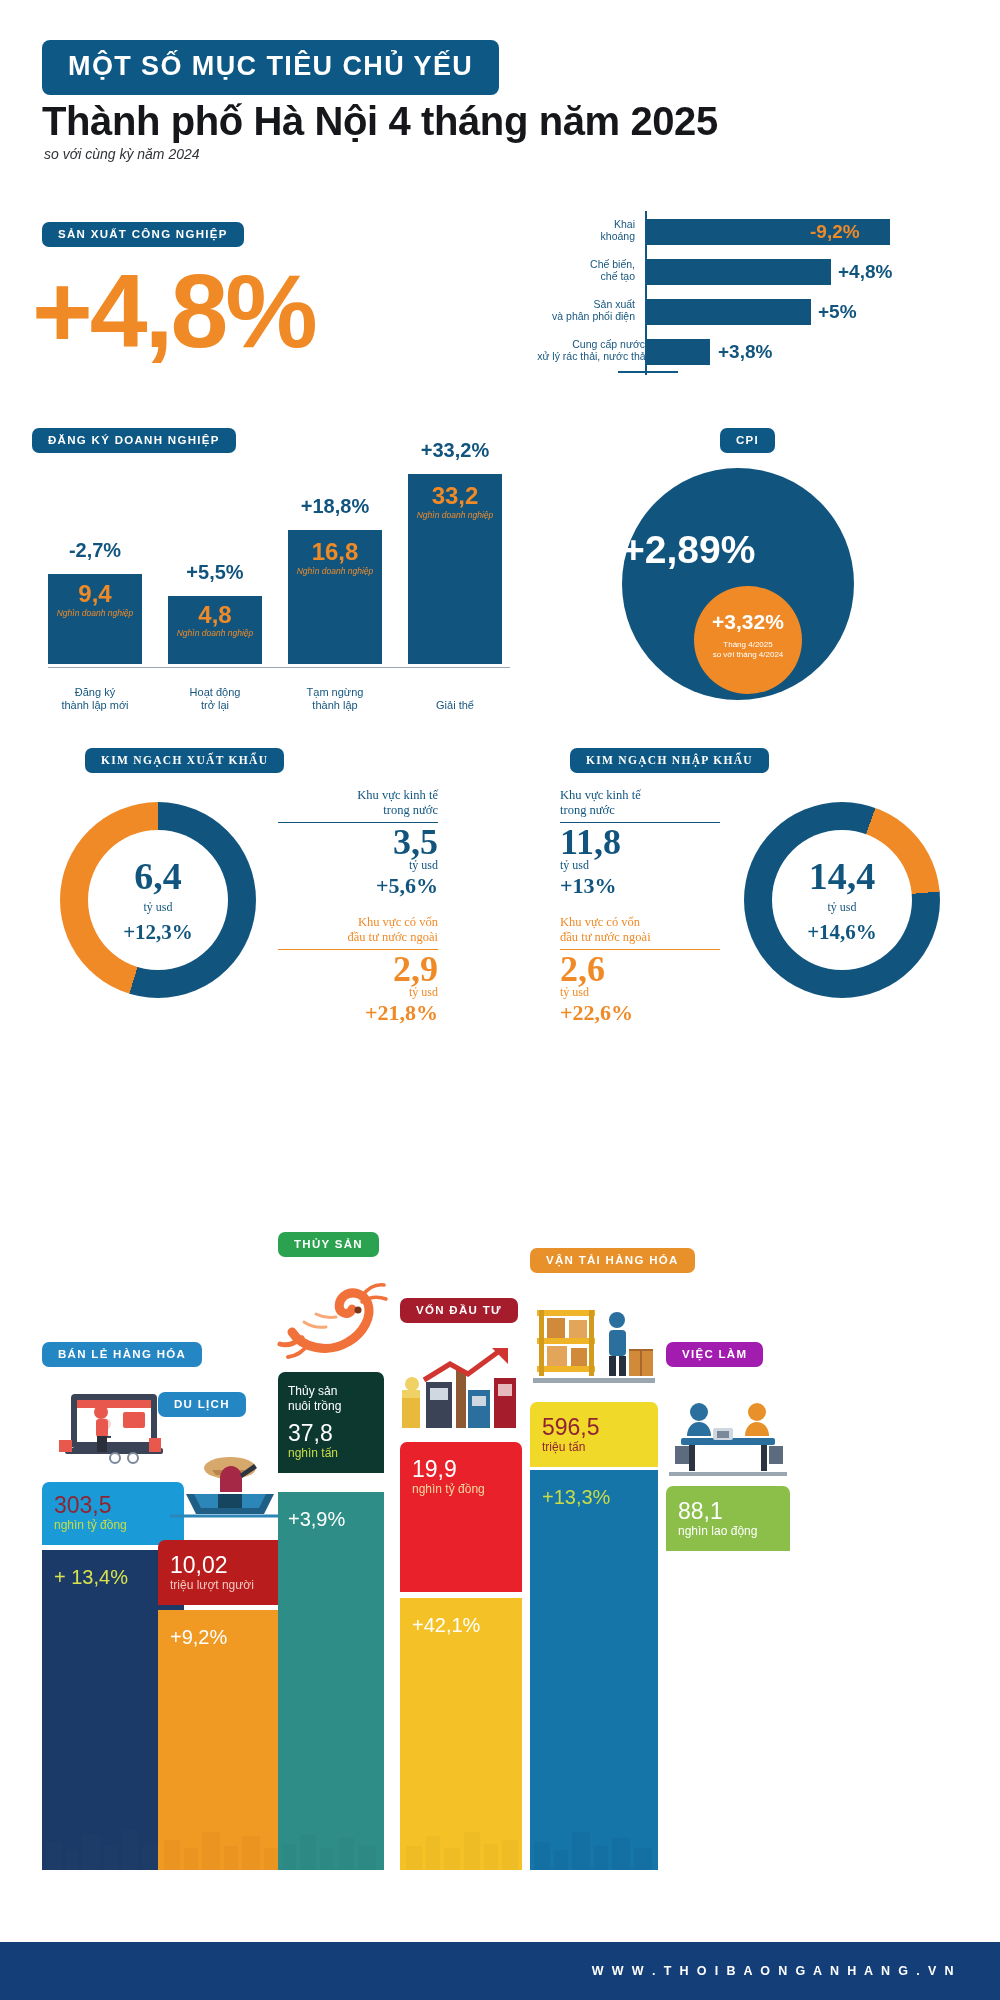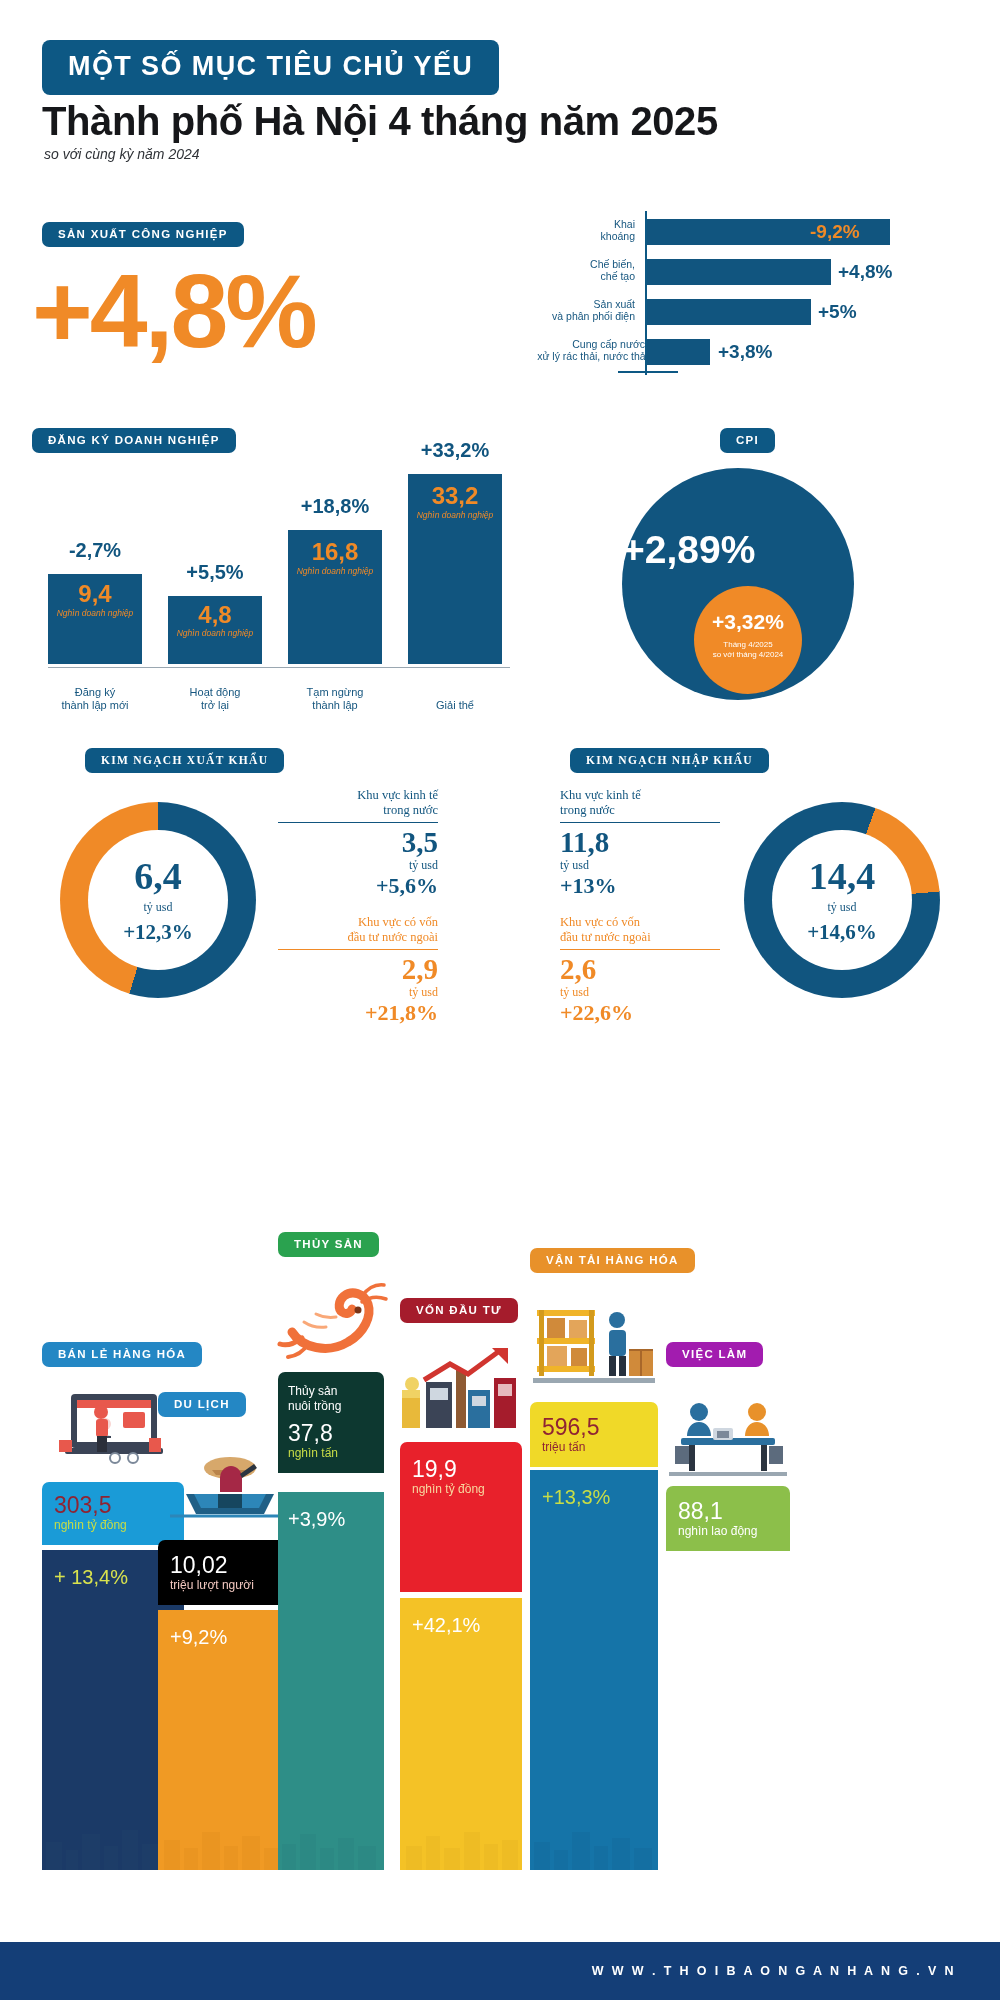--- a/index.html
+++ b/index.html
@@ -112,21 +112,21 @@
     position:absolute; left:28px; top:28px; width:140px; height:140px;
     border-radius:50%; background:#fff; text-align:center;
   }
   .donut-num { position:absolute; top:24px; width:100%; font-size:38px; font-weight:bold; color:#11557f; }
   .donut-unit { position:absolute; top:70px; width:100%; font-size:12px; color:#16567f; }
   .donut-pct { position:absolute; top:90px; width:100%; font-size:21px; font-weight:bold; color:#11567f; }
 
   .tr-blk { position:absolute; width:160px; }
   .tr-cap { font-size:12.5px; line-height:15px; }
   .tr-rule { height:1px; margin:4px 0 3px 0; }
-  .tr-num { font-size:29px; font-weight:bold; line-height:32px; }
+  .tr-num { font-size:36px; font-weight:bold; line-height:32px; }
   .tr-unit { font-size:12px; line-height:14px; }
   .tr-pct { font-size:22px; font-weight:bold; line-height:28px; }
   .c-blue { color:#11557f; } .c-or { color:#f08a27; }
   .r-blue { background:#11557f; } .r-or { background:#f08a27; }
   .ta-r { text-align:right; } .ta-l { text-align:left; }
 
   
   #sec-cards { position:absolute; left:0; top:1080px; width:1000px; height:840px; }
   .card { position:absolute; }
   .card .pill { position:absolute; }
@@ -384,21 +384,21 @@
           <path d="M46 32h36l-4 5H50z" fill="#b9834a"></path>
           <path d="M54 40c0-7 5-12 11-12s11 5 11 12z" fill="#a52846"></path>
           <rect x="54" y="40" width="22" height="14" fill="#a52846"></rect>
           <path d="M74 36l14-10 3 4-15 10z" fill="#2b3440"></path>
           <path d="M20 56h88l-10 20H30z" fill="#1f5f86"></path>
           <path d="M28 56h72l-7 14H35z" fill="#2d86b8"></path>
           <path d="M52 56h24v14H52z" fill="#16465f"></path>
           <path d="M4 78h120" stroke="#2d86b8" stroke-width="3"></path>
         </svg>
       </div>
-      <div class="blk-a rounded-t" style="top:100px; background:#000000; padding:12px;">
+      <div class="blk-a rounded-t" style="top:100px; background:#b91c1c; padding:12px;">
         <div class="blk-num" style="color:#ffffff;">10,02</div>
         <div class="blk-unit" style="color:#f2c8c0;">triệu lượt người</div>
       </div>
       <div class="blk-b" style="top:170px; height:260px; background:#f09a24; padding:14px 12px; overflow:hidden;">
         <div class="blk-pct" style="color:#ffffff;">+9,2%</div>
         <svg class="sky" viewBox="0 0 144 46" preserveAspectRatio="none">
           <rect x="6" y="16" width="16" height="30" fill="#d8861a"></rect>
             <rect x="26" y="24" width="14" height="22" fill="#d8861a"></rect>
           <rect x="44" y="8" width="18" height="38" fill="#d8861a"></rect>
             <rect x="66" y="22" width="14" height="24" fill="#d8861a"></rect>

